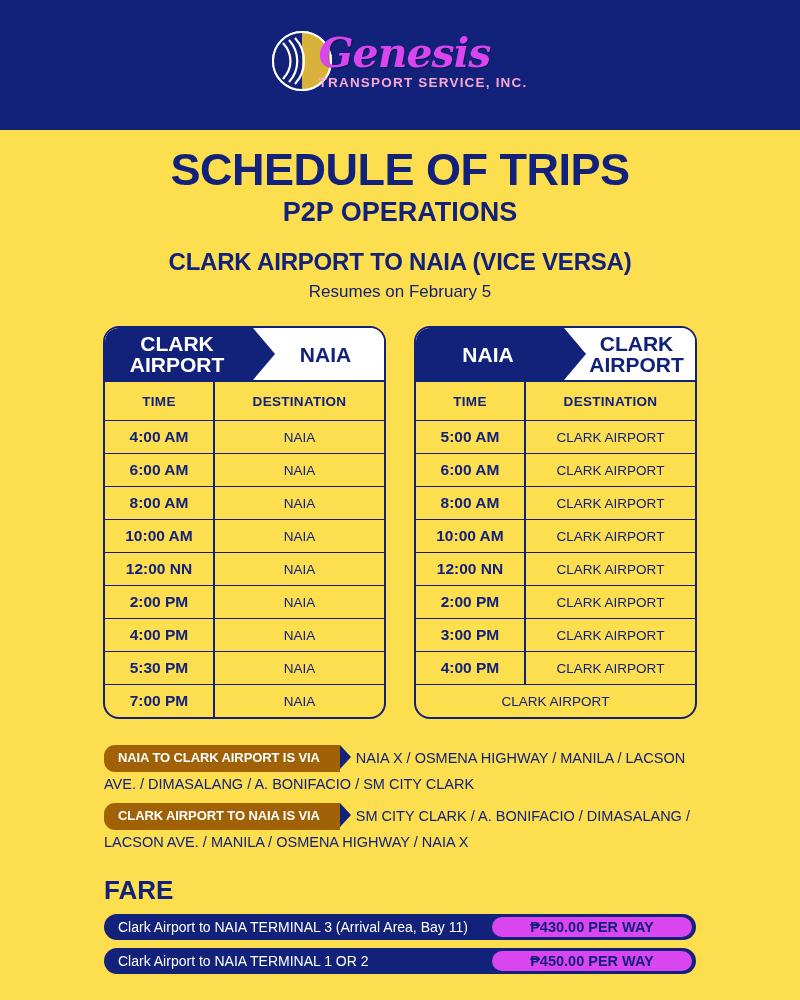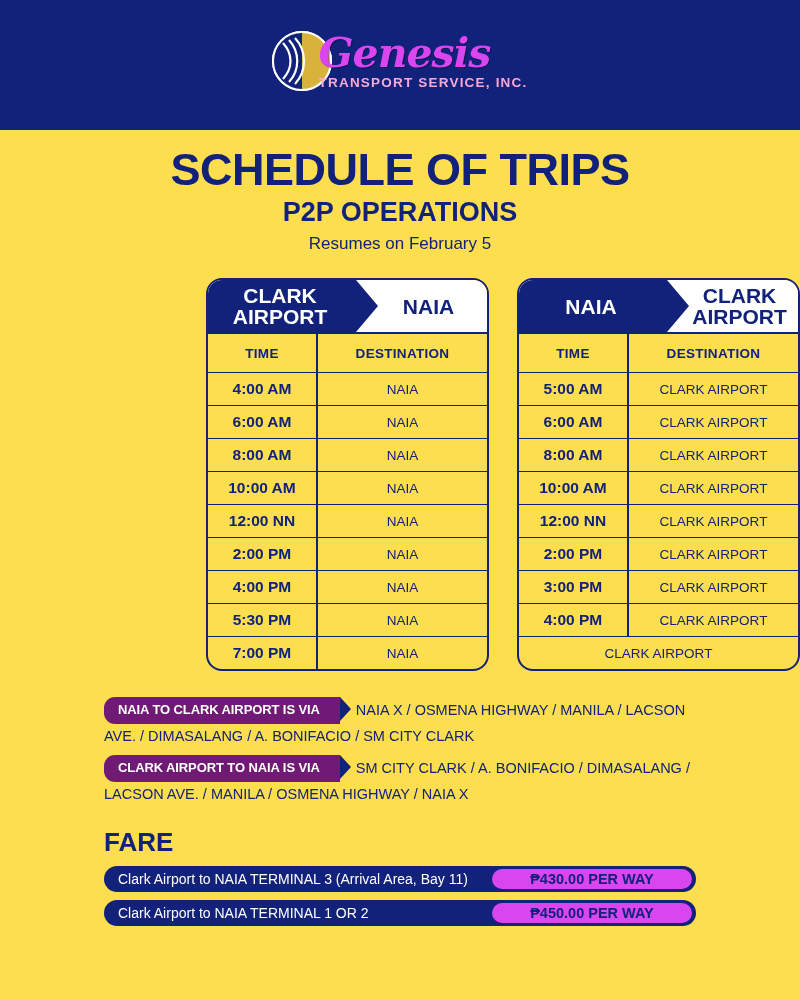--- a/index.html
+++ b/index.html
@@ -86,21 +86,21 @@
   }
   .title-note {
     font-size: 17px;
     font-weight: normal;
     margin-top: 6px;
   }
 
   
   .tables {
     display: flex;
-    justify-content: flex-end;
+    justify-content: center;
     gap: 28px;
     margin-top: 24px;
   }
   .sched-table {
     width: 283px;
     border: 2.5px solid #12217A;
     border-radius: 16px;
     background: #FDDE4F;
     box-sizing: border-box;
     overflow: hidden;
@@ -194,21 +194,21 @@
   .routes {
     margin: 26px 0 0 104px;
     width: 600px;
   }
   .route-block {
     margin-bottom: 8px;
     line-height: 1.45;
   }
   .route-badge {
     display: inline-block;
-    background: #701a75;
+    background: #a16207;
     color: #FFFFFF;
     font-size: 13px;
     font-weight: bold;
     padding: 4px 20px 4px 14px;
     border-radius: 11px 0 0 11px;
     position: relative;
     margin-right: 16px;
     vertical-align: middle;
     letter-spacing: -0.1px;
   }
@@ -287,20 +287,21 @@
     <span class="logo-text">
       <div class="logo-word">Genesis</div>
       <div class="logo-sub">TRANSPORT SERVICE, INC.</div>
     </span>
   </div>
 </div>
 
 <div class="titles">
   <div class="title-main">SCHEDULE OF TRIPS</div>
   <div class="title-sub">P2P OPERATIONS</div>
+  <div class="title-route">CLARK AIRPORT TO NAIA (VICE VERSA)</div>
   <div class="title-note">Resumes on February 5</div>
 </div>
 
 <div class="tables">
 
   <div class="sched-table">
     <div class="table-head">
       <div class="head-origin">CLARK AIRPORT</div>
       <div class="head-dest">NAIA</div>
     </div>

